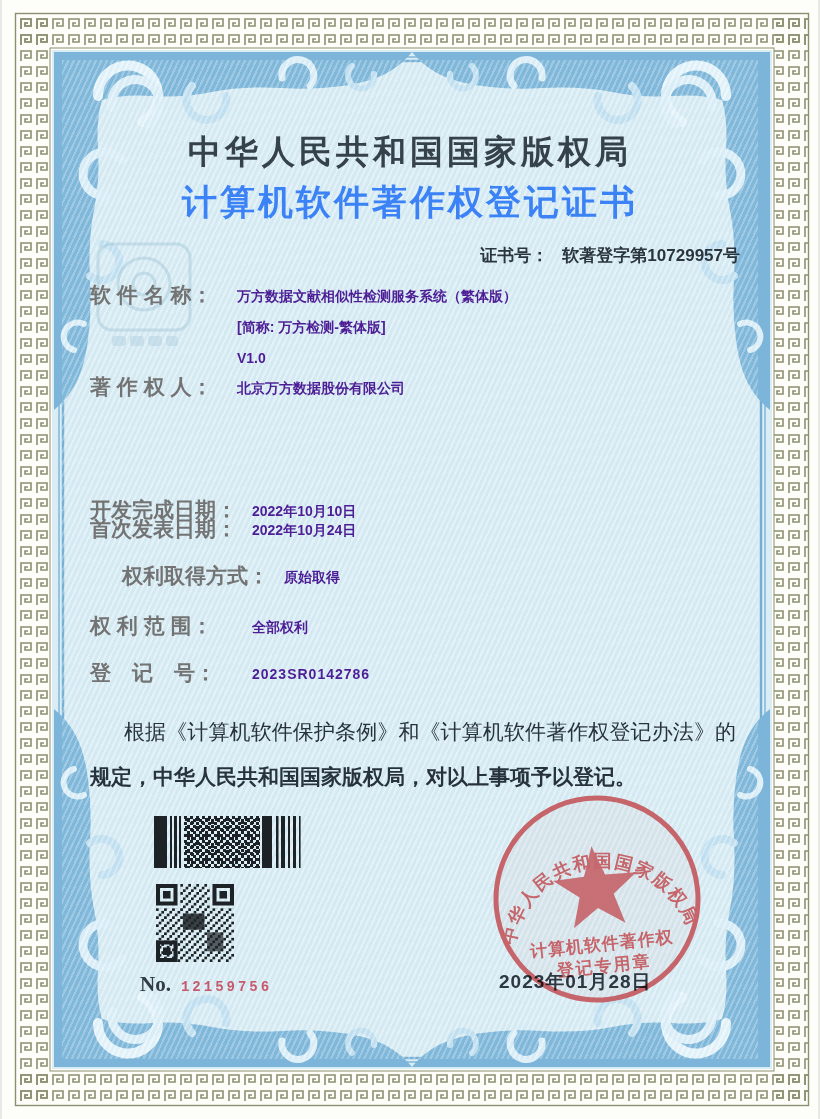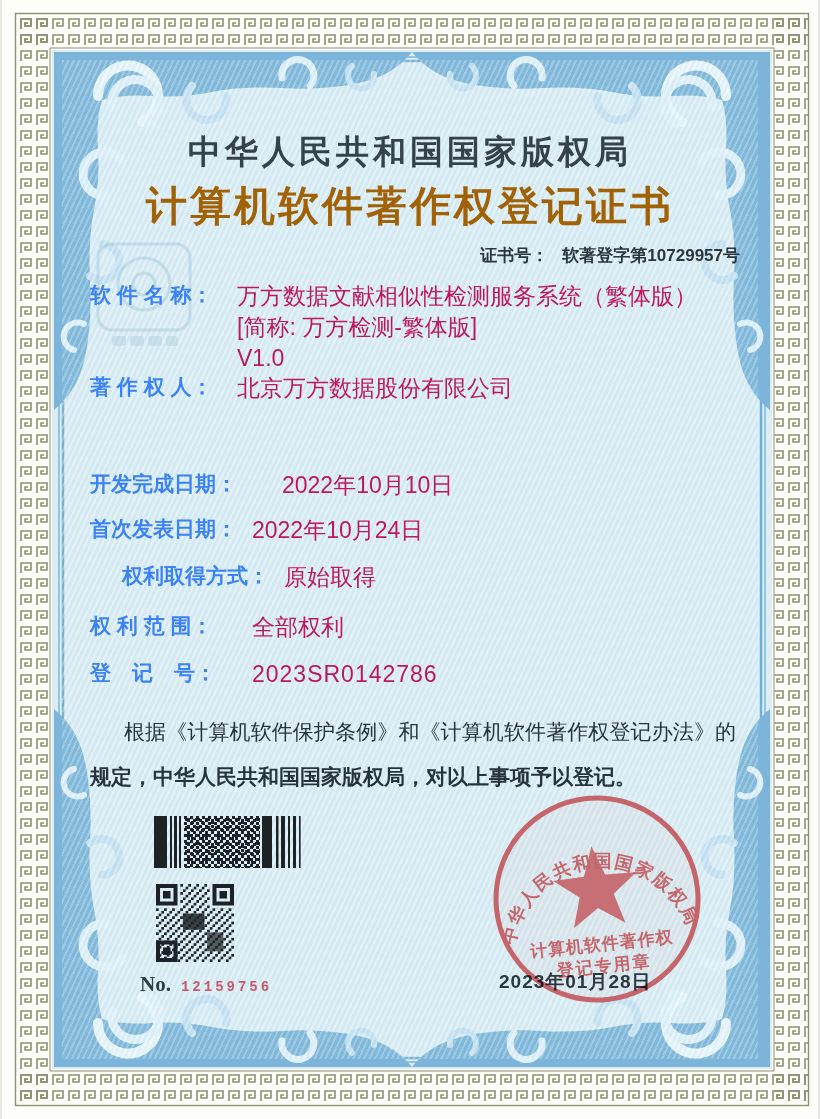--- a/index.html
+++ b/index.html
@@ -11,26 +11,26 @@
   }
   .frame-svg{position:absolute;inset:0;z-index:1;}
   .content{position:absolute;inset:0;z-index:2;}
   .guilloche{
     position:absolute;left:60px;top:60px;right:60px;bottom:60px;z-index:2;
     background:repeating-linear-gradient(115deg, rgba(255,255,255,.28) 0 2px, rgba(160,205,225,.10) 2px 5px);
     pointer-events:none;
   }
   .t-center{position:absolute;left:0;right:0;text-align:center;}
   .issuer-title{top:130px;font-size:33px;font-weight:bold;letter-spacing:4px;color:#35424c;}
-  .doc-title{top:179px;font-size:41px;font-weight:800;letter-spacing:3px;color:#a16207;}
+  .doc-title{top:179px;font-size:35px;font-weight:800;letter-spacing:3px;color:#3b82f6;}
   .certno{position:absolute;top:244px;right:78px;font-size:17px;font-weight:bold;color:#2a353d;margin-left:6px;}
   .certno .gap{display:inline-block;width:14px;}
   .row{position:absolute;left:88px;display:flex;align-items:flex-start;}
-  .row .lbl{font-size:21px;font-weight:bold;white-space:pre;width:147px;flex:0 0 147px;color:#3b82f6;}
-  .row .val{font-size:23px;font-weight:normal;color:#be185d;line-height:31px;}
+  .row .lbl{font-size:21px;font-weight:bold;white-space:pre;width:147px;flex:0 0 147px;color:#737373;}
+  .row .val{font-size:14px;font-weight:bold;color:#4c1d95;line-height:31px;}
   .row.indent2 .val{margin-left:15px;}
   .stmt1{position:absolute;left:122px;top:718px;width:612px;font-size:21px;font-weight:normal;
          color:#27333c;text-align:justify;text-align-last:justify;}
   .stmt2{position:absolute;left:88px;top:763px;font-size:21px;font-weight:bold;color:#27333c;}
   .barcode{position:absolute;left:152px;top:816px;width:150px;height:52px;}
   .qrcode{position:absolute;left:154px;top:884px;width:78px;height:78px;}
   .serial{position:absolute;left:138px;top:972px;font-size:21px;}
   .serial .no{font-family:"Liberation Serif","DejaVu Serif",serif;color:#323d46;font-weight:bold;margin-right:10px;}
   .serial .num{font-family:"Liberation Mono","DejaVu Sans Mono",monospace;color:#c7596d;font-weight:bold;letter-spacing:3px;font-size:14px;}
   .issue-date{position:absolute;left:497px;top:969px;font-size:19px;font-weight:bold;color:#2c3842;letter-spacing:1px;}
@@ -108,21 +108,21 @@
         <div>[简称: 万方检测-繁体版]</div>
         <div>V1.0</div>
       </span>
     </div>
 
     <div class="row" style="top:373px;">
       <span class="lbl">著 作 权 人：</span>
       <span class="val">北京万方数据股份有限公司</span>
     </div>
 
-    <div class="row indent2" style="top:470px;gap:30px;">
+    <div class="row indent2" style="top:496px;">
       <span class="lbl">开发完成日期：</span>
       <span class="val">2022年10月10日</span>
     </div>
 
     <div class="row indent2" style="top:515px;">
       <span class="lbl">首次发表日期：</span>
       <span class="val">2022年10月24日</span>
     </div>
 
     <div class="row indent2" style="top:562px;margin-left:32px;">

